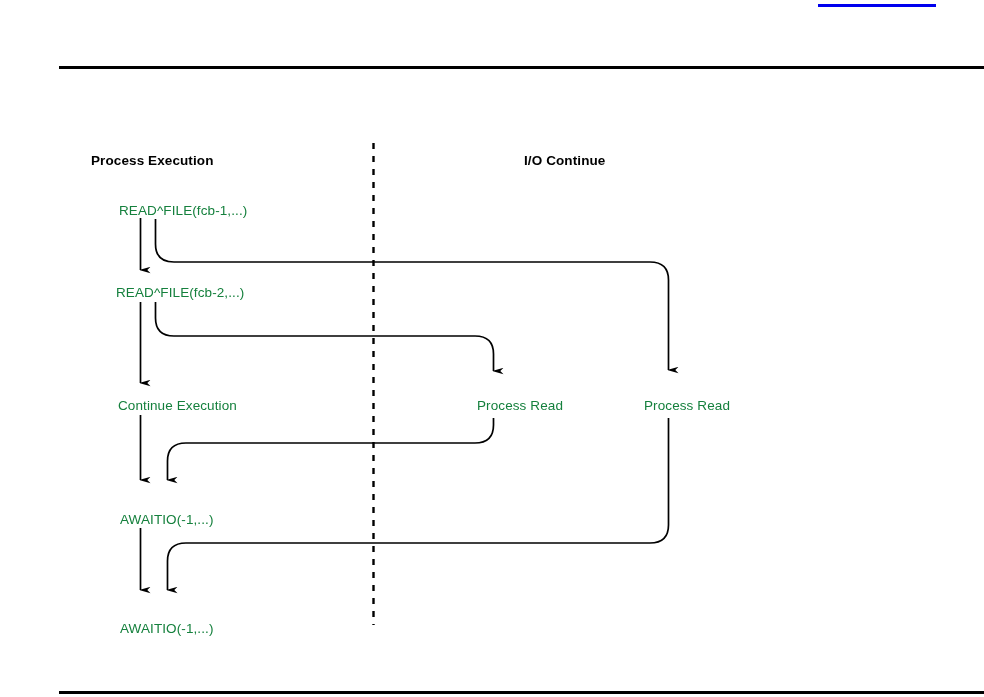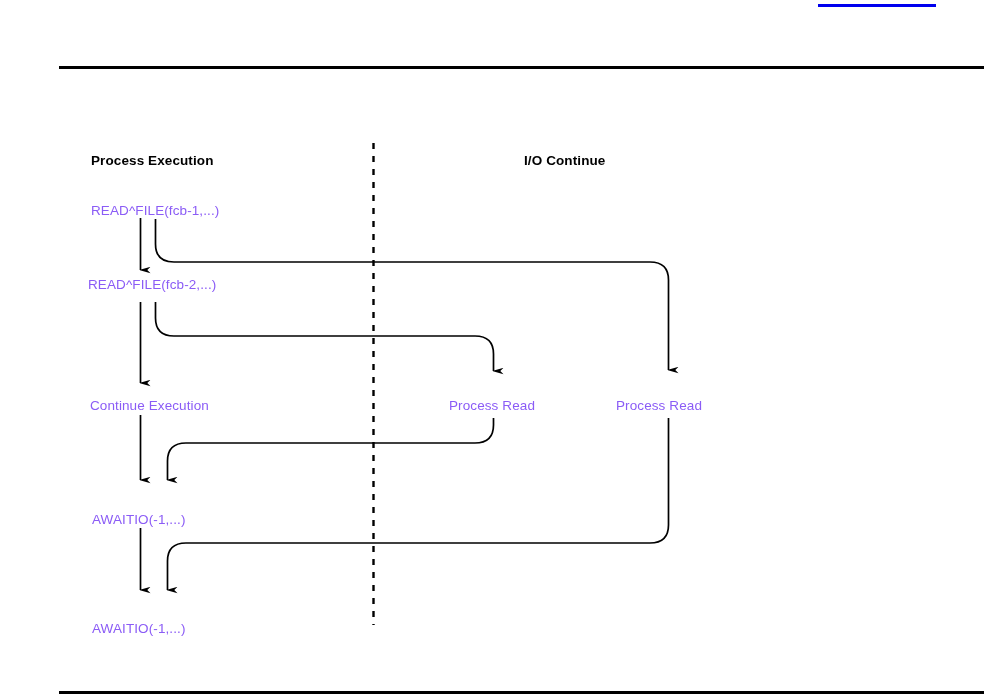--- a/index.html
+++ b/index.html
@@ -69,26 +69,27 @@
     font-weight: bold;
     color: #000000;
     white-space: nowrap;
     letter-spacing: 0.1px;
   }
   .head-process { left: 91px; top: 153px; }
   .head-io { left: 524px; top: 153px; }
   .node-label {
     position: absolute;
     font-size: 13.5px;
-    color: #8b5cf6;
+    color: #15803d;
     white-space: nowrap;
     letter-spacing: 0.1px;
+    margin-left: 28px;
   }
   .n0 { left: 91px; top: 203px; }
-  .n1 { left: 88px; top: 277px; text-align: right; }
+  .n1 { left: 88px; top: 285px; text-align: right; }
   .n2 { left: 90px; top: 398px; }
   .n3 { left: 92px; top: 512px; }
   .n4 { left: 92px; top: 621px; }
   .r1 { left: 449px; top: 398px; }
   .r2 { left: 616px; top: 398px; }
 </style>
 </head>
 <body>
 
 <div id="page">

